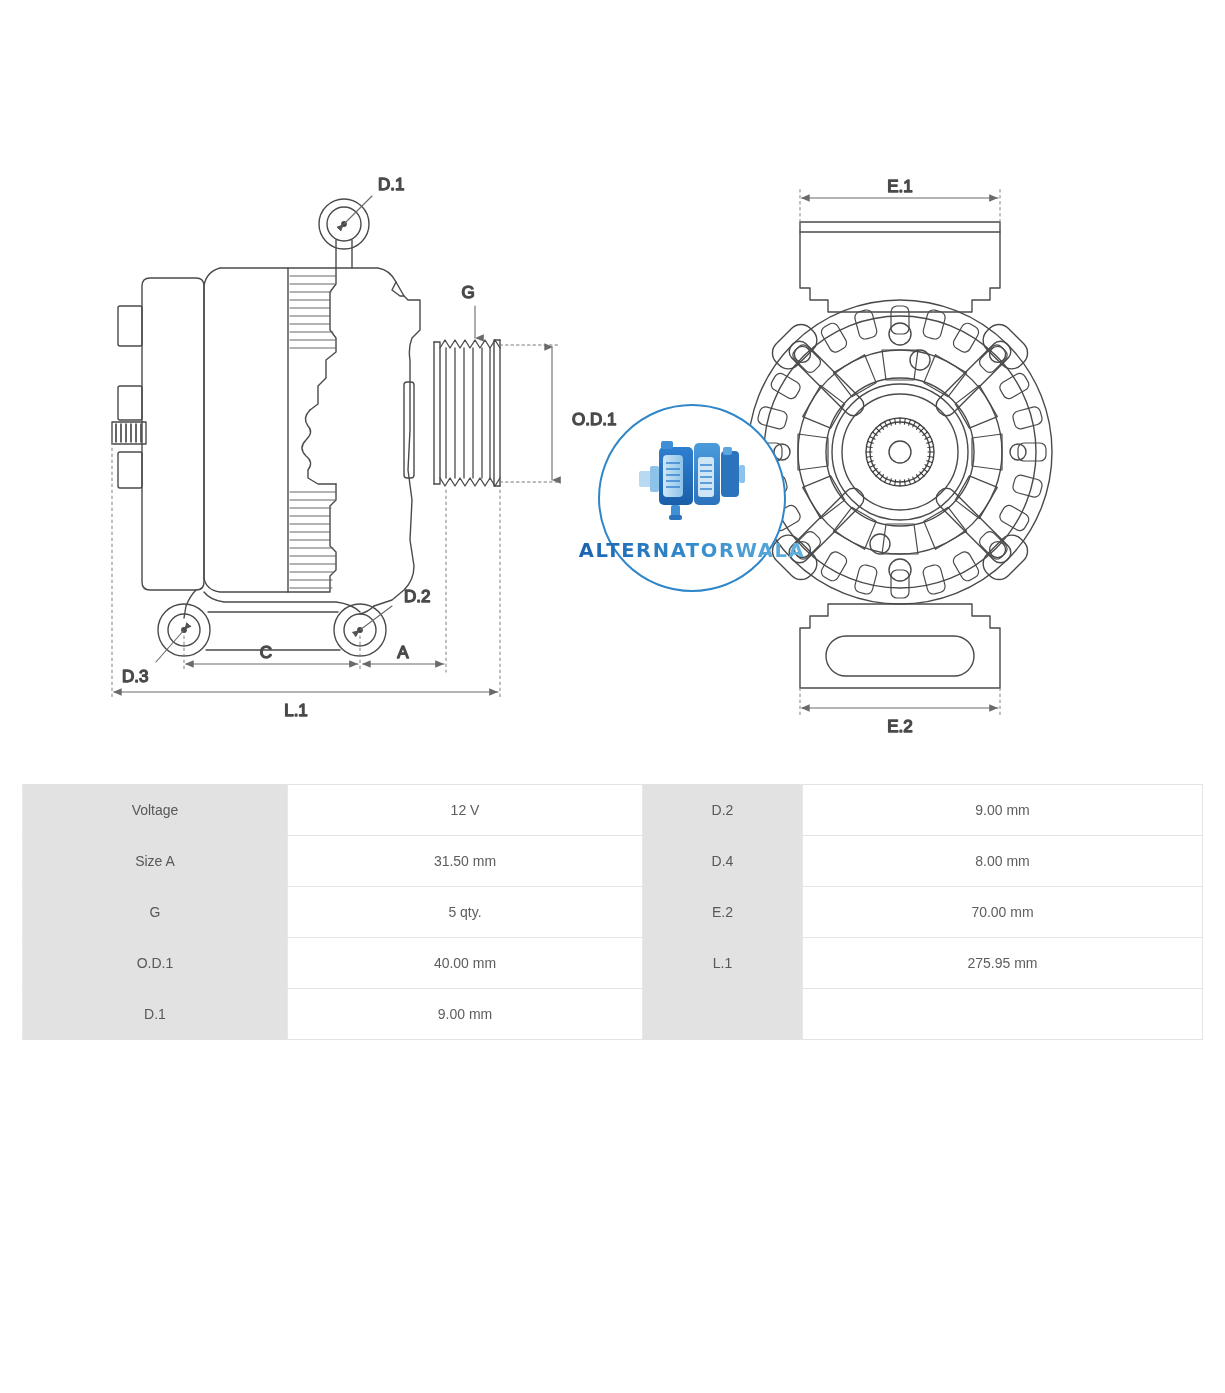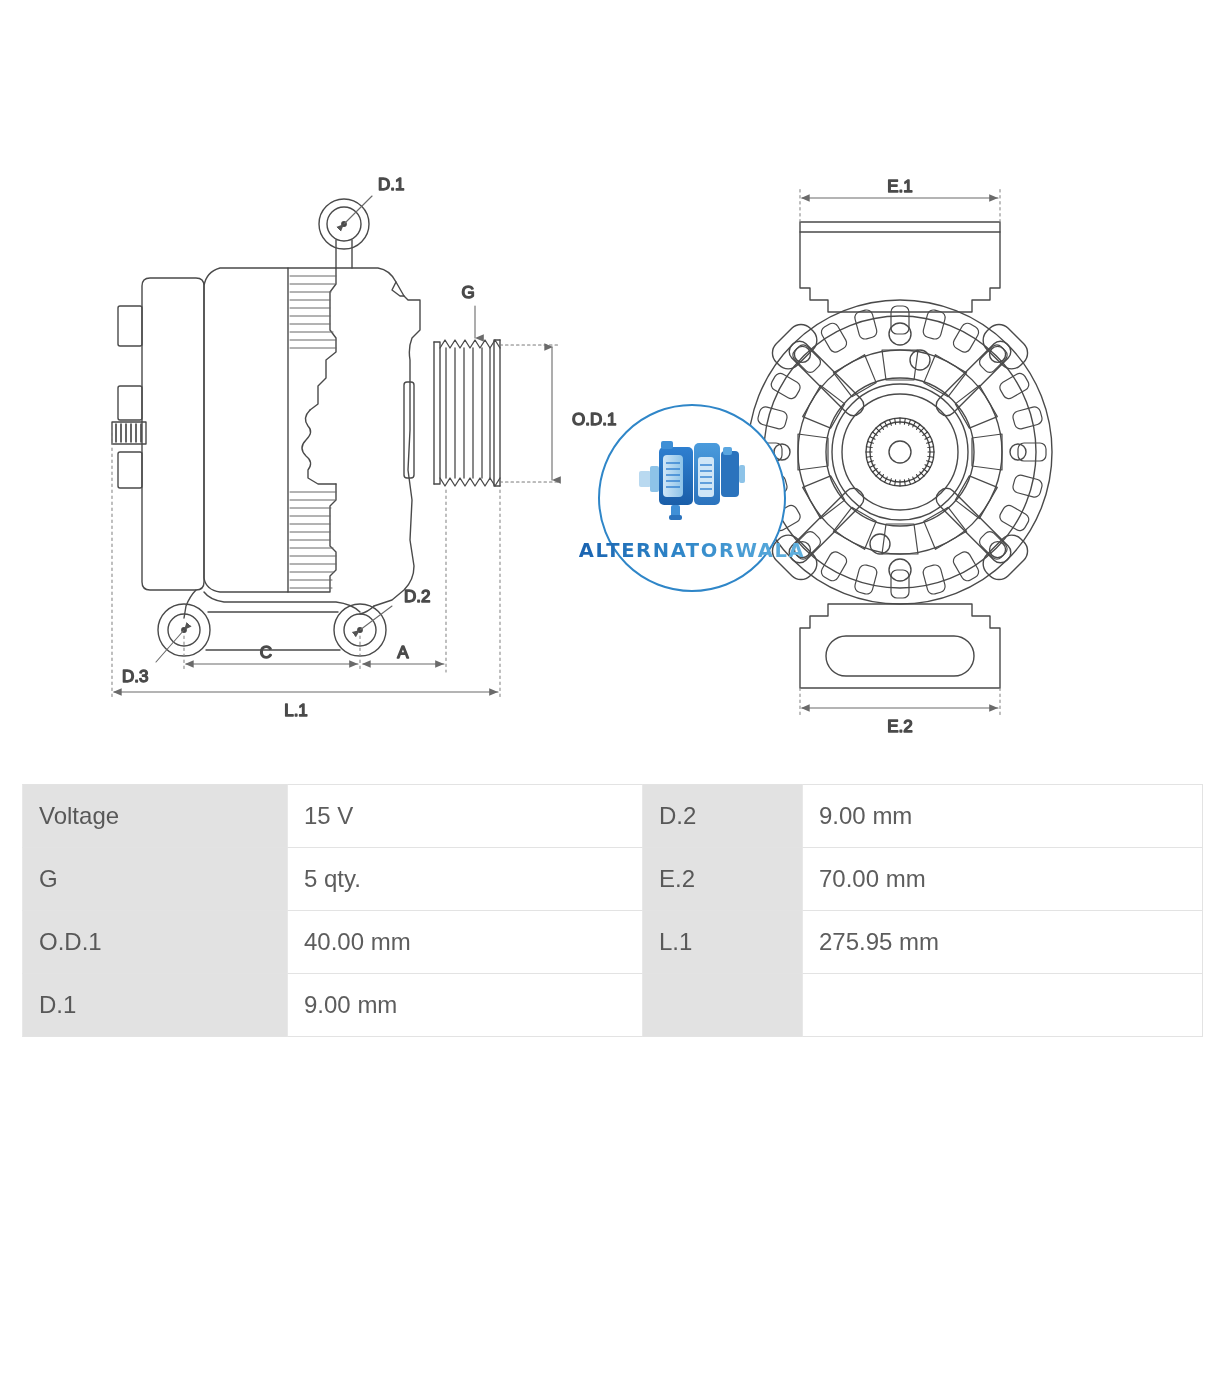--- a/index.html
+++ b/index.html
@@ -71,23 +71,23 @@
   }
   table.spec {
     width: 100%;
     border-collapse: separate;
     border-spacing: 0;
     table-layout: fixed;
   }
   table.spec td {
     height: 50px;
     padding: 17px 16px;
-    font-size: 24px;
+    font-size: 14px;
     color: #5d5d5d;
-    text-align: left;
+    text-align: center;
     vertical-align: middle;
     border-top: 1px solid #e3e3e3;
     border-left: 1px solid #e8e8e8;
     white-space: nowrap;
     overflow: hidden;
   }
   table.spec tr:last-child td { border-bottom: 1px solid #e3e3e3; }
   table.spec td.last-col { border-right: 1px solid #e3e3e3; }
   table.spec td.lbl {
     background: #e2e2e2;
@@ -637,23 +637,29 @@
   <table class="spec">
     <colgroup>
       <col class="c-lbl1">
         <col class="c-val1">
         <col class="c-lbl2">
         <col class="c-val2">
     </colgroup>
     <tbody id="spec-body">
         <tr>
           <td class="lbl">Voltage</td>
-          <td class="val">15 V</td>
+          <td class="val">12 V</td>
           <td class="lbl">D.2</td>
           <td class="val last-col">9.00 mm</td>
+        </tr>
+        <tr>
+          <td class="lbl">Size A</td>
+          <td class="val">31.50 mm</td>
+          <td class="lbl">D.4</td>
+          <td class="val last-col">8.00 mm</td>
         </tr>
         <tr>
           <td class="lbl">G</td>
           <td class="val">5 qty.</td>
           <td class="lbl">E.2</td>
           <td class="val last-col">70.00 mm</td>
         </tr>
         <tr>
           <td class="lbl">O.D.1</td>
           <td class="val">40.00 mm</td>

